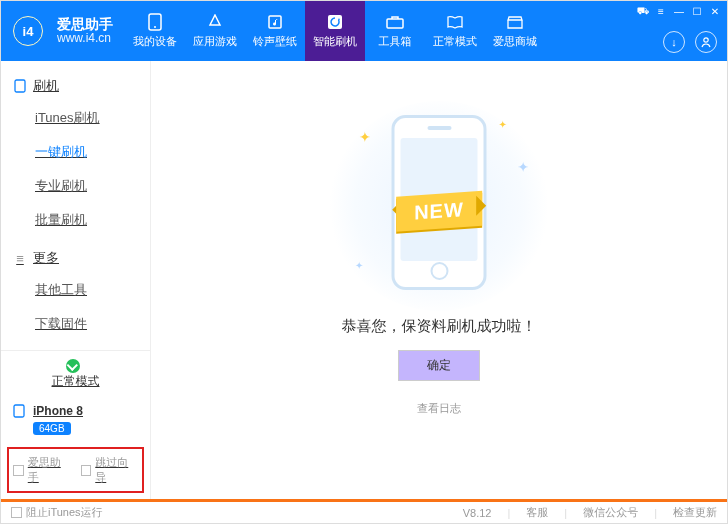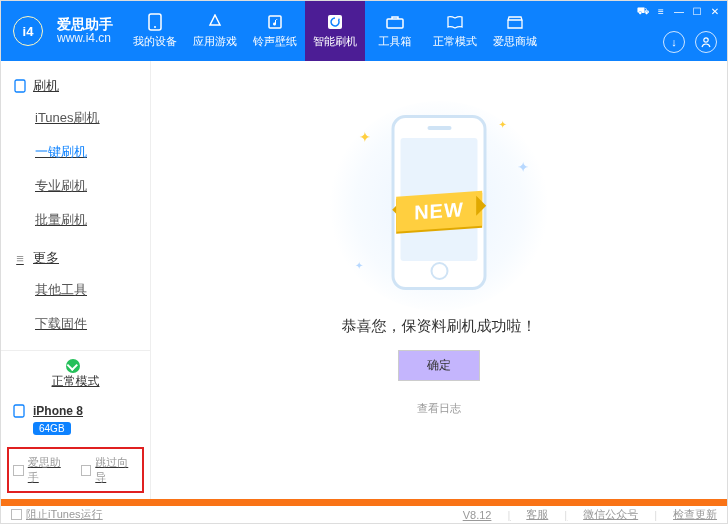--- a/index.html
+++ b/index.html
@@ -53,21 +53,21 @@
   .ribbon-tail{position:absolute;width:0;height:0;border:10px solid transparent;}
   .rt-left{left:-14px;top:6px;border-right-color:#e0a800;}
   .rt-right{right:-14px;top:2px;border-left-color:#e0a800;}
   .spark{position:absolute;color:#ffcf3f;font-size:14px;}
   .s1{top:28px;left:30px;} .s2{top:18px;right:42px;font-size:10px;} .s3{bottom:40px;left:26px;font-size:10px;color:#b7d8ff;} .s4{top:58px;right:20px;color:#b7d8ff;}
   .msg{font-size:15px;color:#333;margin-top:6px;}
   .ok-btn{margin-top:14px;padding:6px 28px;border:1px solid #ccc;background:#c4b5fd;font-size:12px;cursor:pointer;color:#333;}
   .log-link{margin-top:20px;font-size:11px;color:#999;cursor:pointer;}
   
   
-  .footer{height:24px;border-top:7px solid #f97316;display:flex;align-items:center;font-size:11px;color:#999;padding:0 10px;text-decoration:underline;}
+  .footer{height:24px;border-top:3px solid #f97316;display:flex;align-items:center;font-size:11px;color:#999;padding:0 10px;}
   .footer .chk{color:#999;}
   .footer-right{margin-left:auto;display:flex;align-items:center;gap:16px;}
   .sep{color:#ddd;}
   .flink{cursor:pointer;}
   svg{display:block;}
 </style>
 </head>
 <body>
 
 <div class="app">

